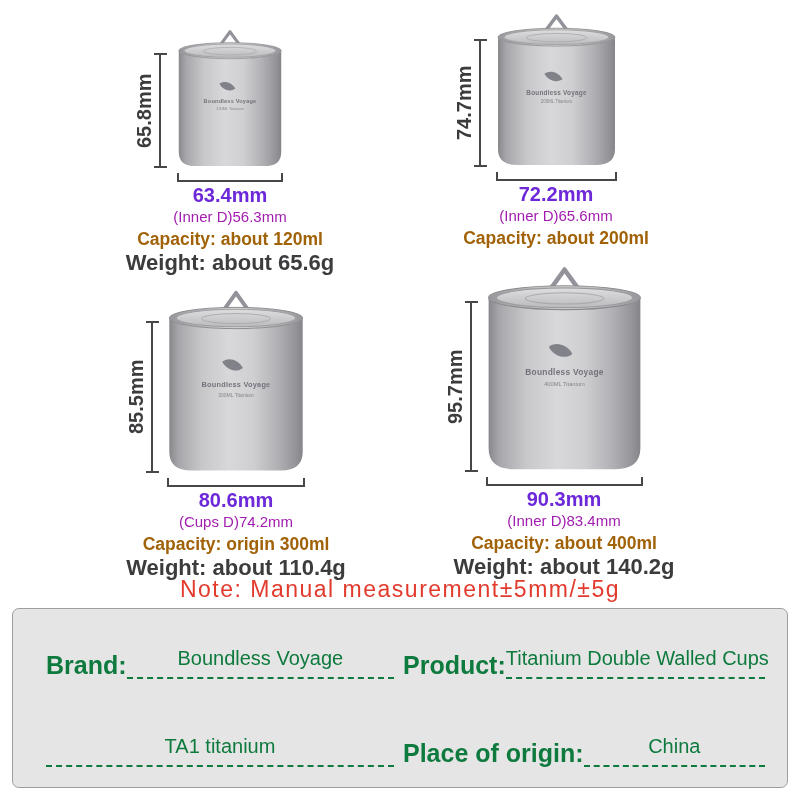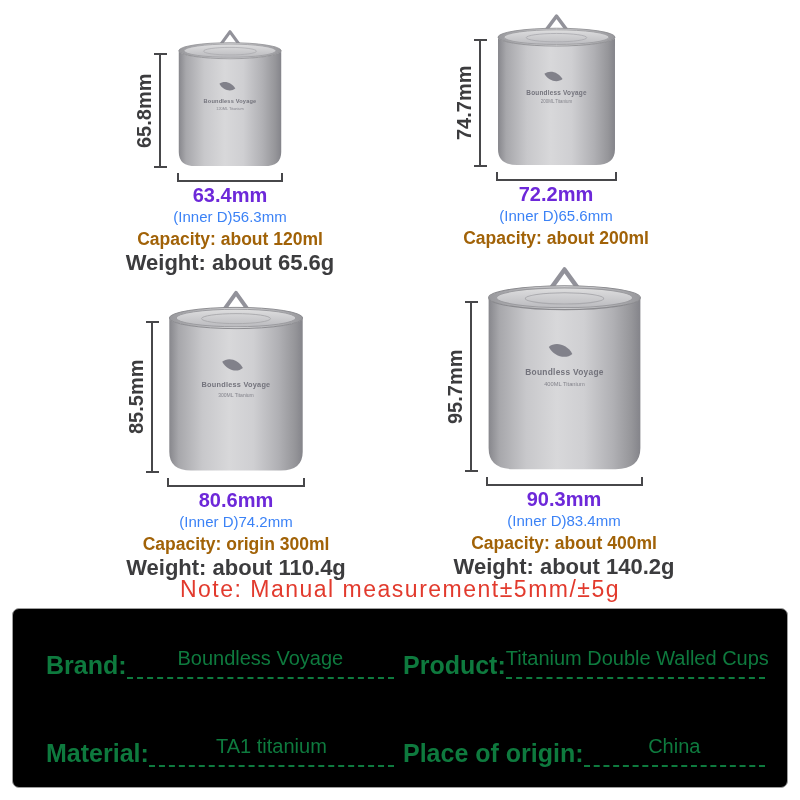--- a/index.html
+++ b/index.html
@@ -28,32 +28,32 @@
     font-weight:bold;font-size:20px;color:#3c3c3e;white-space:nowrap;
   }
   .hdim{
     width:var(--cw);height:9px;margin:5px auto 2px auto;position:relative;
     border-left:2px solid #47474a;border-right:2px solid #47474a;box-sizing:border-box;
   }
   .hdim::after{
     content:"";position:absolute;left:0;right:0;bottom:0;height:2px;background:#47474a;
   }
   .wlabel{font-size:20px;font-weight:bold;color:#6d28d9;line-height:1.15;}
-  .innerd{font-size:15px;color:#3b82f6;line-height:1.25;margin-top:1px;}
+  .innerd{font-size:15px;color:#a21caf;line-height:1.25;margin-top:1px;}
   .cap{font-size:17.5px;font-weight:bold;color:#a16207;line-height:1.2;margin-top:2px;}
   .wt{font-size:22px;font-weight:bold;color:#3c3c3e;line-height:1.15;}
   
   .note{
     position:absolute;top:576px;left:0;width:800px;text-align:center;
     color:#e23a2d;font-size:23px;letter-spacing:1.5px;
   }
   
   .info{
     position:absolute;left:12px;top:608px;width:776px;height:180px;
-    background:#000000;border:1px solid #9e9e9e;border-radius:7px;box-sizing:border-box;
+    background:#e5e5e5;border:1px solid #9e9e9e;border-radius:7px;box-sizing:border-box;
   }
   .cell{position:absolute;display:flex;align-items:flex-end;height:56px;}
   .cell .lbl{
     font-weight:bold;font-size:25px;color:#0e7a3e;white-space:nowrap;line-height:1;
     padding-bottom:1px;
   }
   .cell .vwrap{
     flex:1;border-bottom:2px dashed #0e7a3e;text-align:center;min-width:0;
   }
   .cell .val{
@@ -172,21 +172,21 @@
       </g>
       <g>
         <path d="M66,64 C62,57 53,55 48,59 C52,66 61,68 66,64 Z" fill="#81818a"></path>
       </g>
       <text x="60" y="79" text-anchor="middle" font-size="6.4" font-weight="bold" fill="#73737c" letter-spacing="0.2">Boundless Voyage</text>
       <text x="60" y="87" text-anchor="middle" font-size="4.4" fill="#84848c">300ML Titanium</text>
     </svg>
   </div>
   <div class="hdim"></div>
   <div class="wlabel">80.6mm</div>
-  <div class="innerd">(Inner D)74.2mm</div>
+  <div class="innerd">(Cups D)74.2mm</div>
   <div class="cap">Capacity: origin 300ml</div>
   <div class="wt">Weight: about 110.4g</div>
 </div>
 
 <div class="fig" style="left:424px;top:264px;width:280px;--cw:157px;--bh:171px;--vx:46px;">
   <div class="cup-area">
     <span class="vlabel">95.7mm</span>
     <div class="vline"></div>
     <svg class="cup" width="157" height="208" viewBox="0 0 120 148" preserveAspectRatio="none">
       <g>
@@ -224,21 +224,20 @@
       <span class="val">Boundless Voyage</span>
     </span>
   </div>
   <div class="cell cell-product">
     <span class="lbl">Product:</span>
     <span class="vwrap">
       <span class="val">Titanium Double Walled Cups</span>
     </span>
   </div>
   <div class="cell cell-material">
-    <span class="lbl">Material:</span>
     <span class="vwrap">
       <span class="val">TA1 titanium</span>
     </span>
   </div>
   <div class="cell cell-origin">
     <span class="lbl">Place of origin:</span>
     <span class="vwrap">
       <span class="val">China</span>
     </span>
   </div>

